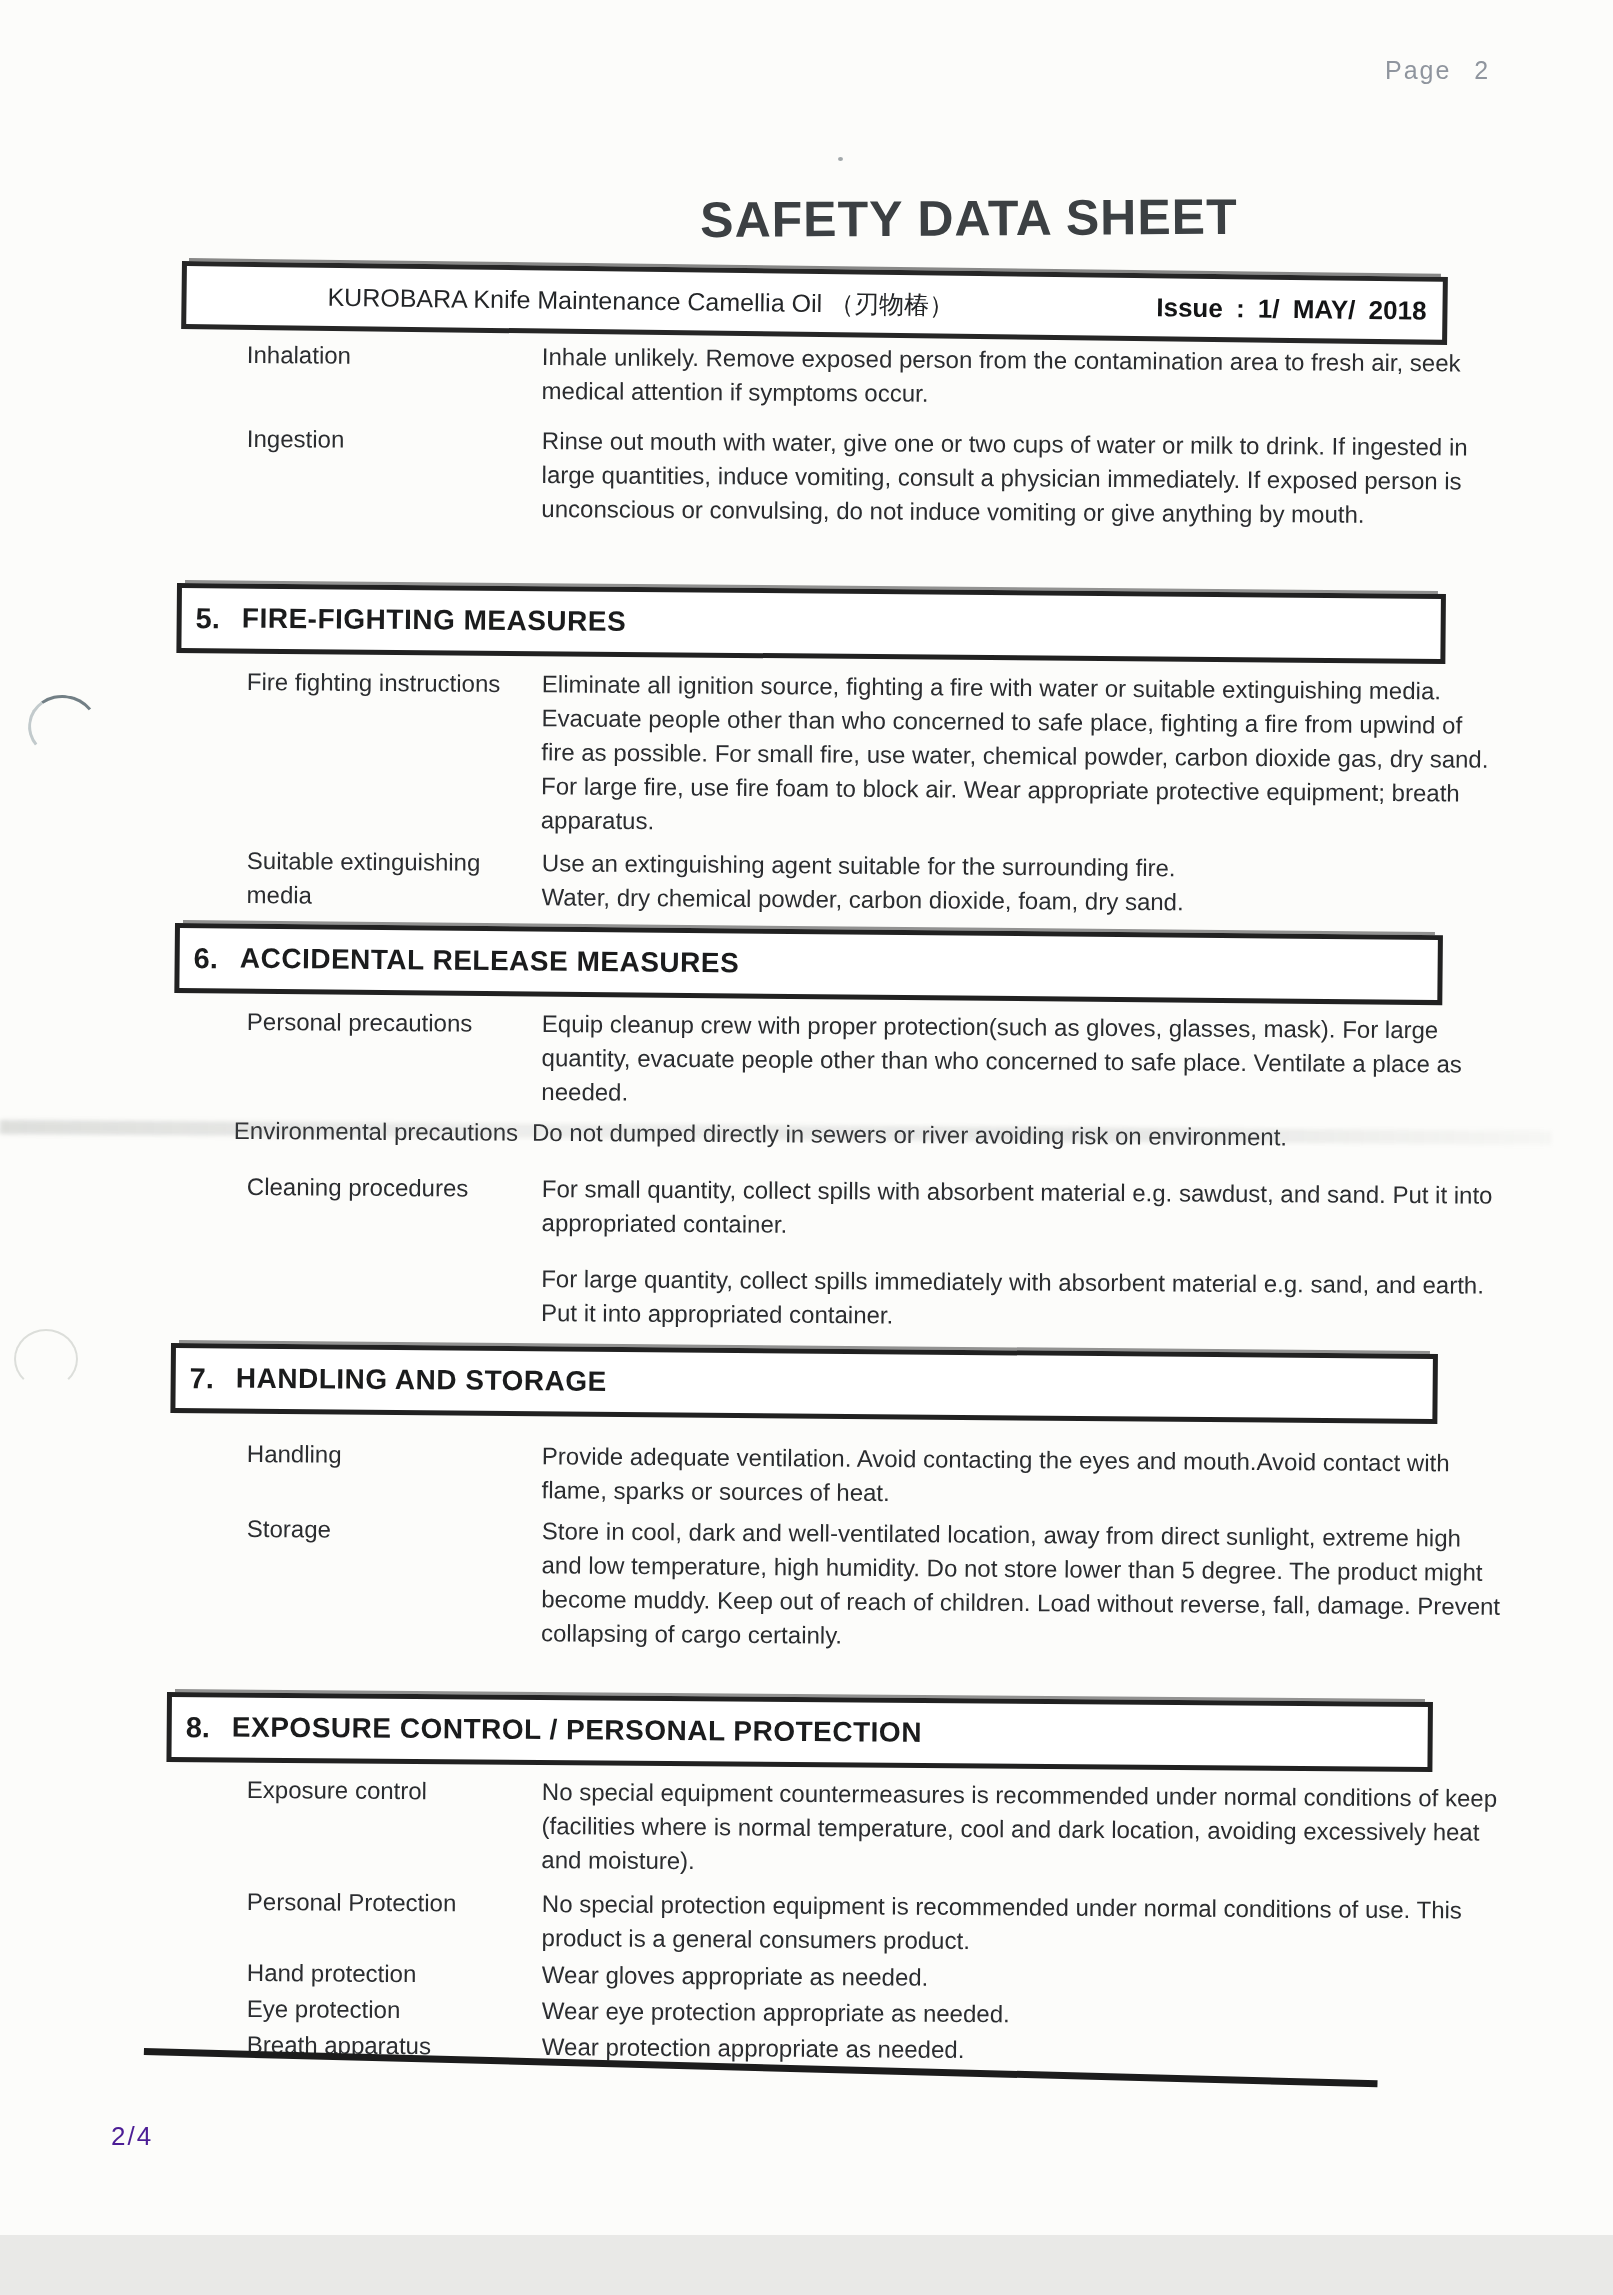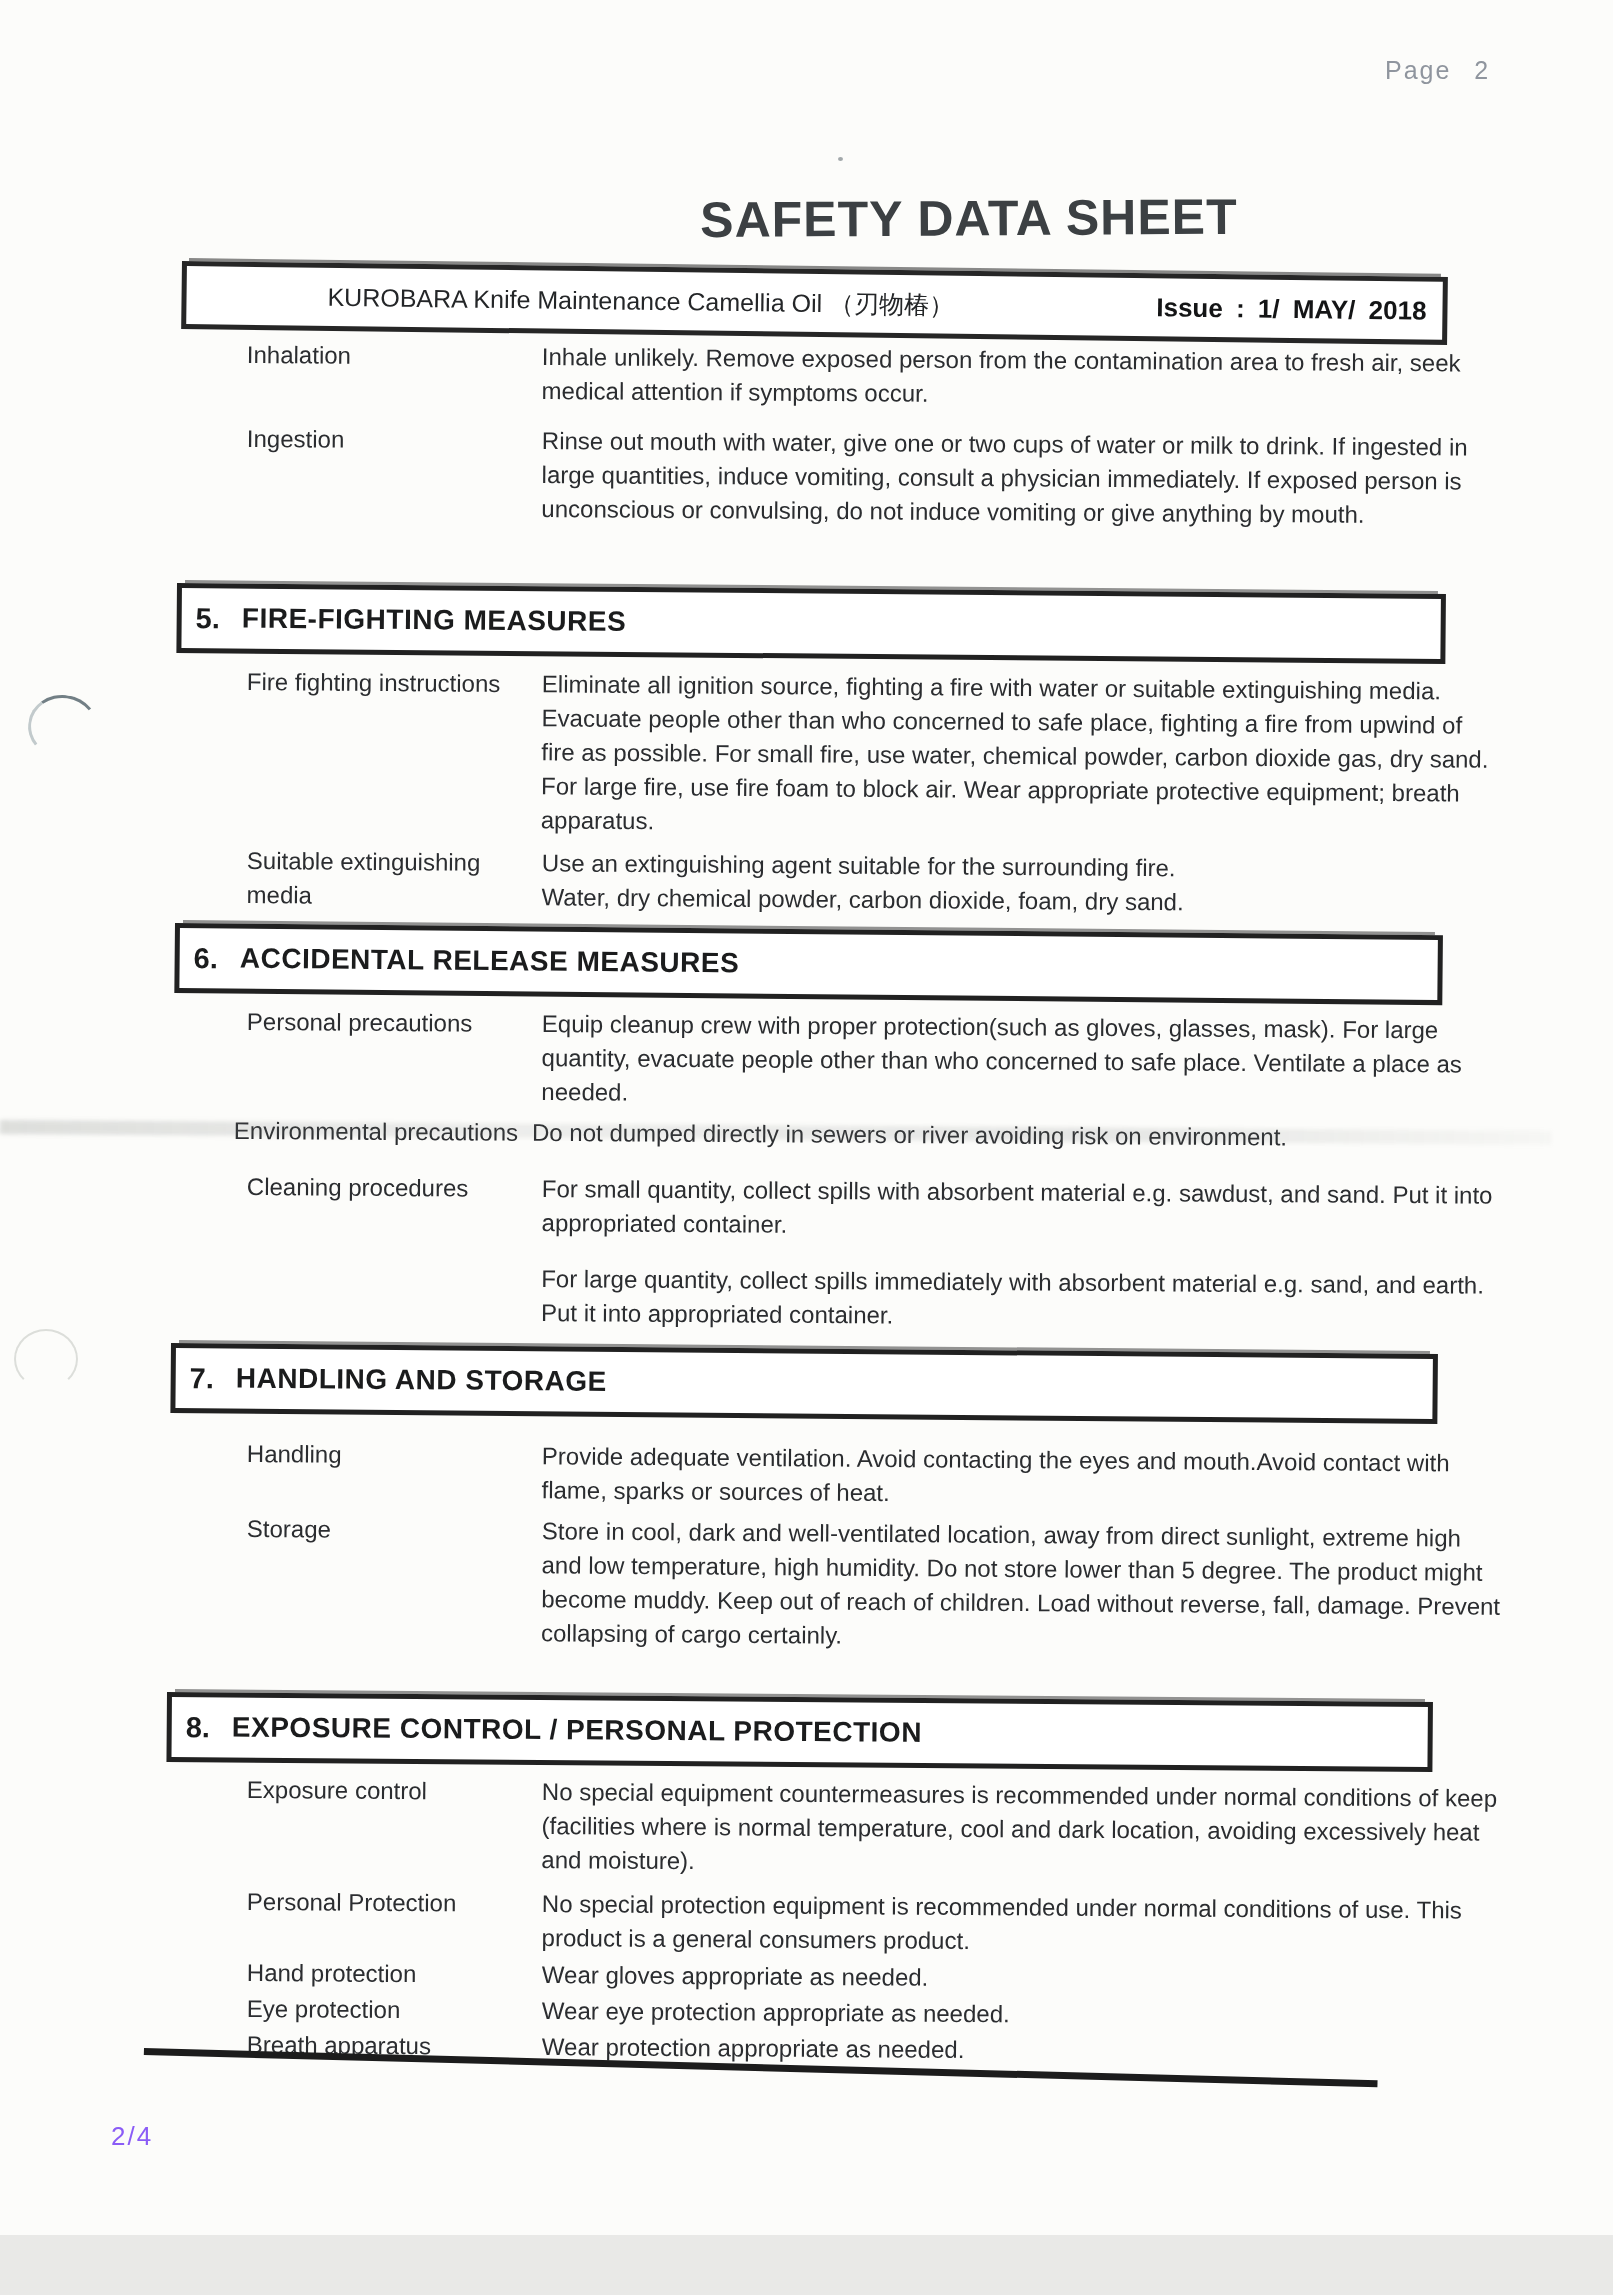--- a/index.html
+++ b/index.html
@@ -48,21 +48,21 @@
   .row .label{width:295px;flex:0 0 295px;color:#2b2d30;}
   .row .value{width:959px;color:#2b2d30;}
   .row.inline .label{width:auto;flex:0 0 auto;margin-right:14px;}
   .row.inline .value{flex:1;}
   .pre{white-space:pre-line;}
   .para2{margin-top:22px;}
   .end-bar{
     position:absolute;left:144px;top:2048px;width:1234px;height:7px;
     background:#1c1c1c;transform:rotate(1.5deg);transform-origin:left top;
   }
-  .page-number{position:absolute;left:111px;top:2121px;font-size:26px;color:#8b5cf6;letter-spacing:2px;}
+  .page-number{position:absolute;left:111px;top:2121px;font-size:26px;color:#4c1d95;letter-spacing:2px;}
   .bottom-edge-line{
     position:absolute;left:0;top:2275px;width:1592px;height:2px;
     background:#8f9092;transform:rotate(0.55deg);transform-origin:left top;opacity:.8;
   }
   
   .arc-mark-1{
     position:absolute;left:28px;top:695px;width:64px;height:58px;
     border:3px solid transparent;border-top-color:#5a6a71;border-left-color:#b8c2c4;
     border-radius:50%;transform:rotate(8deg);opacity:.85;
   }

